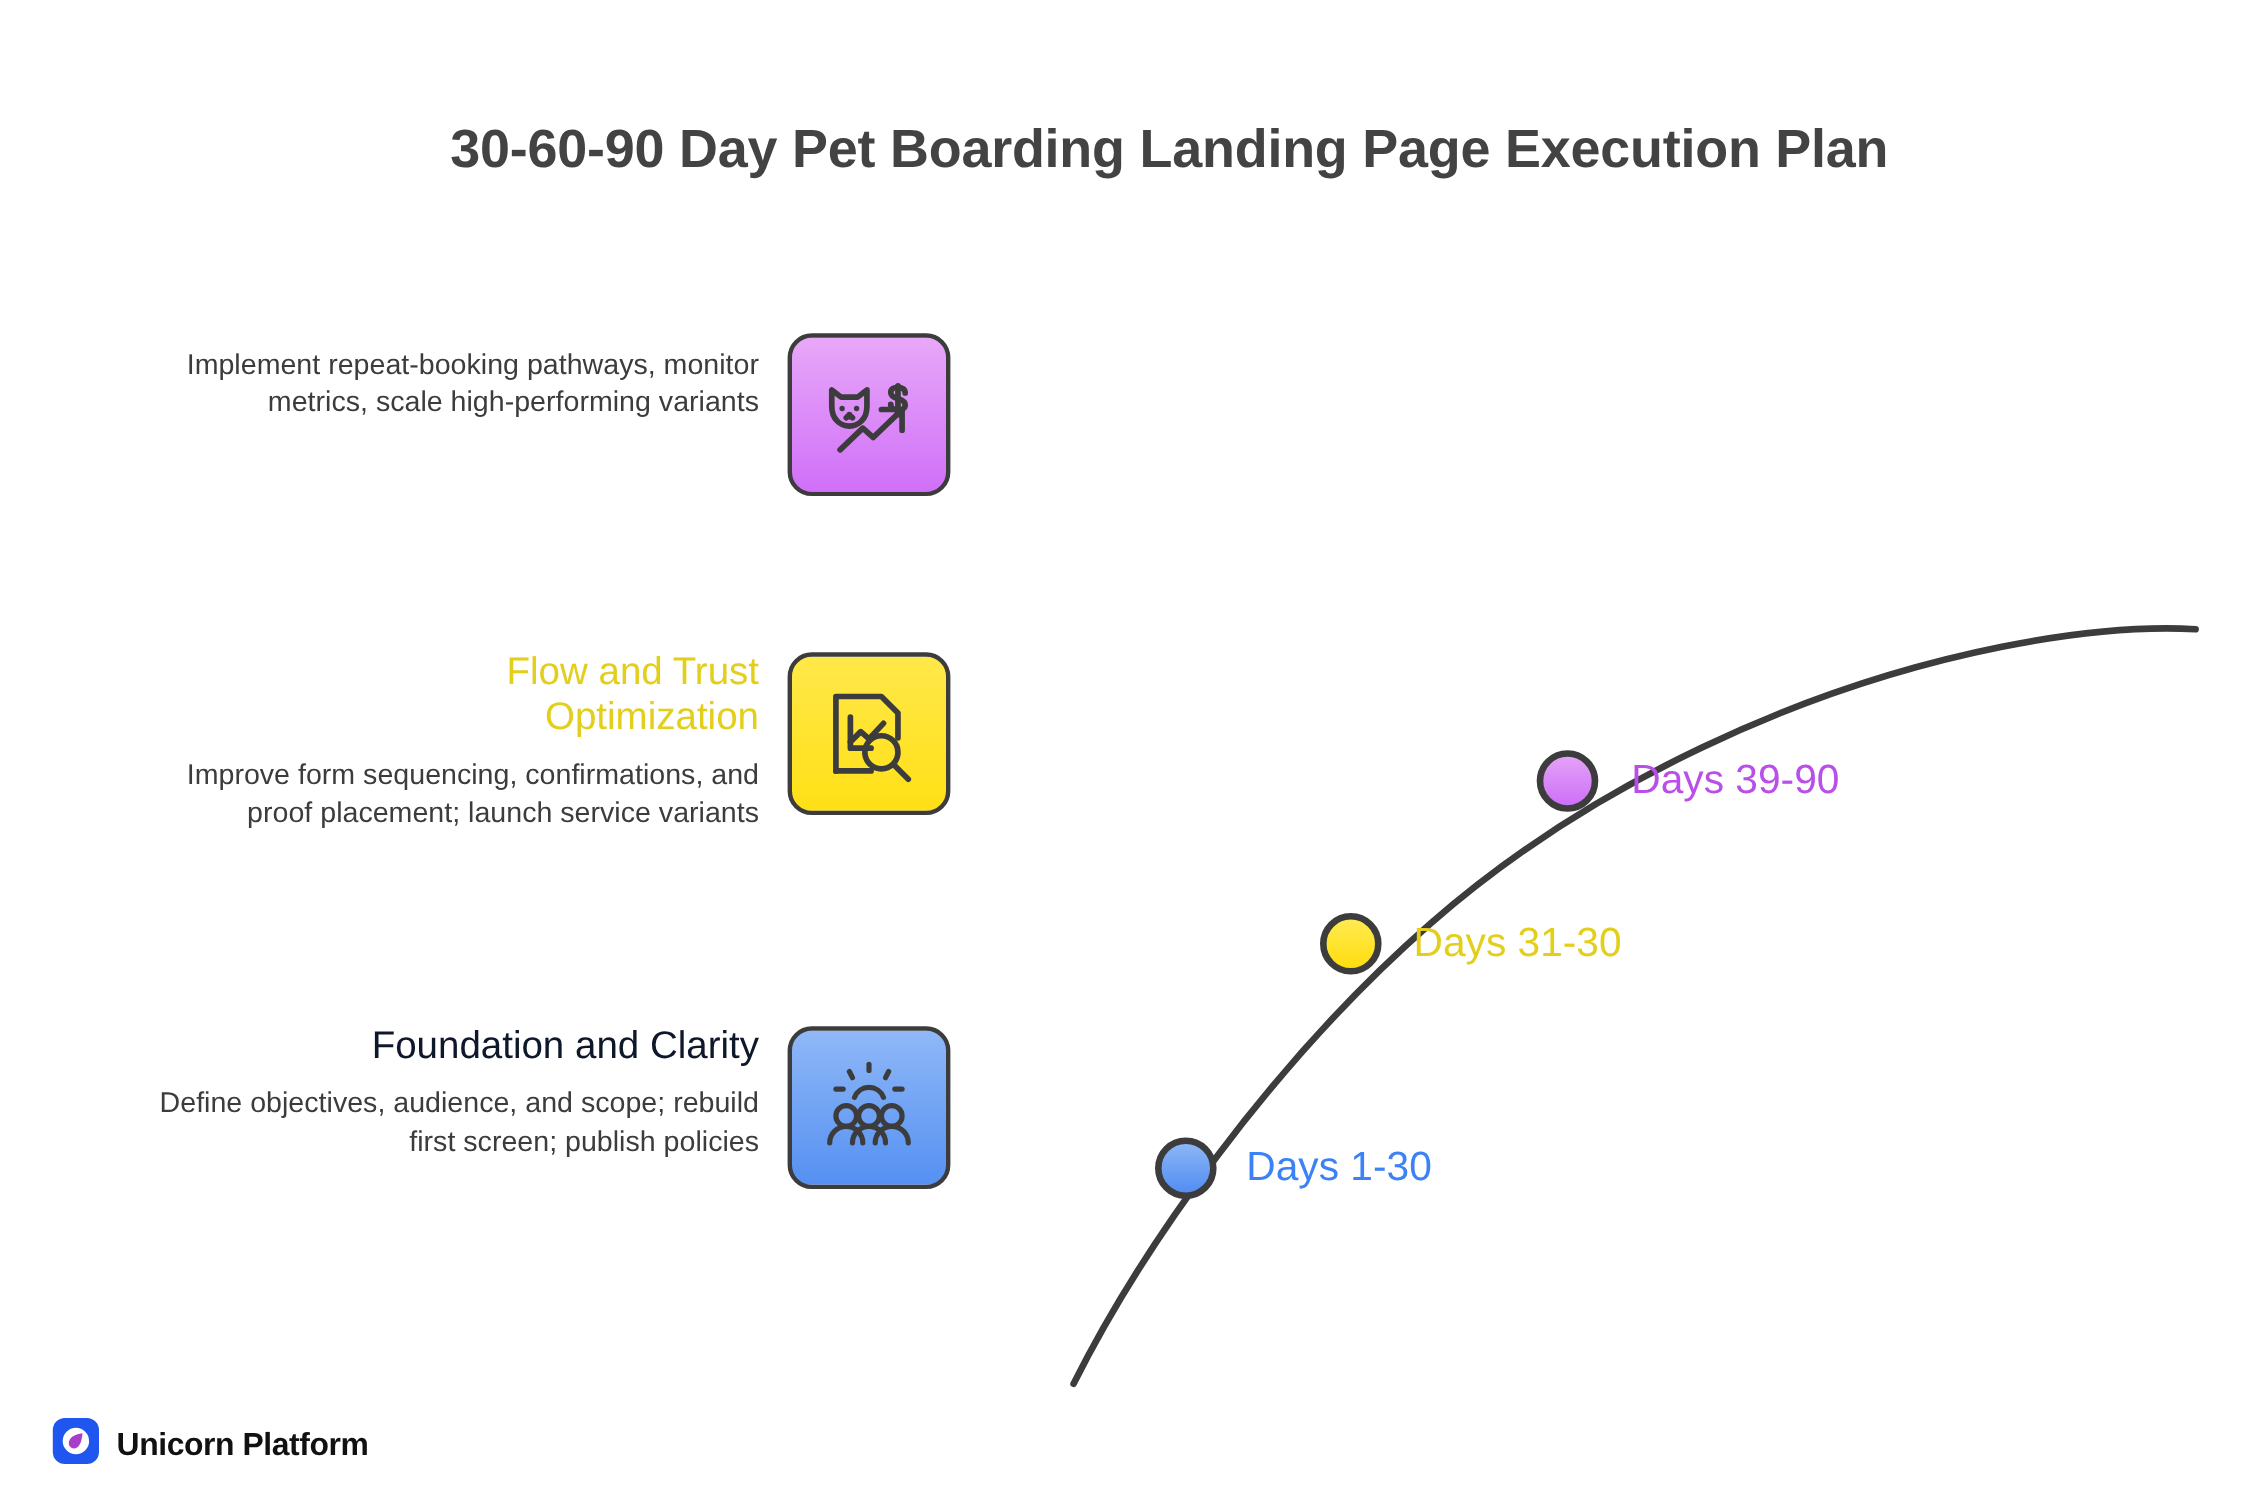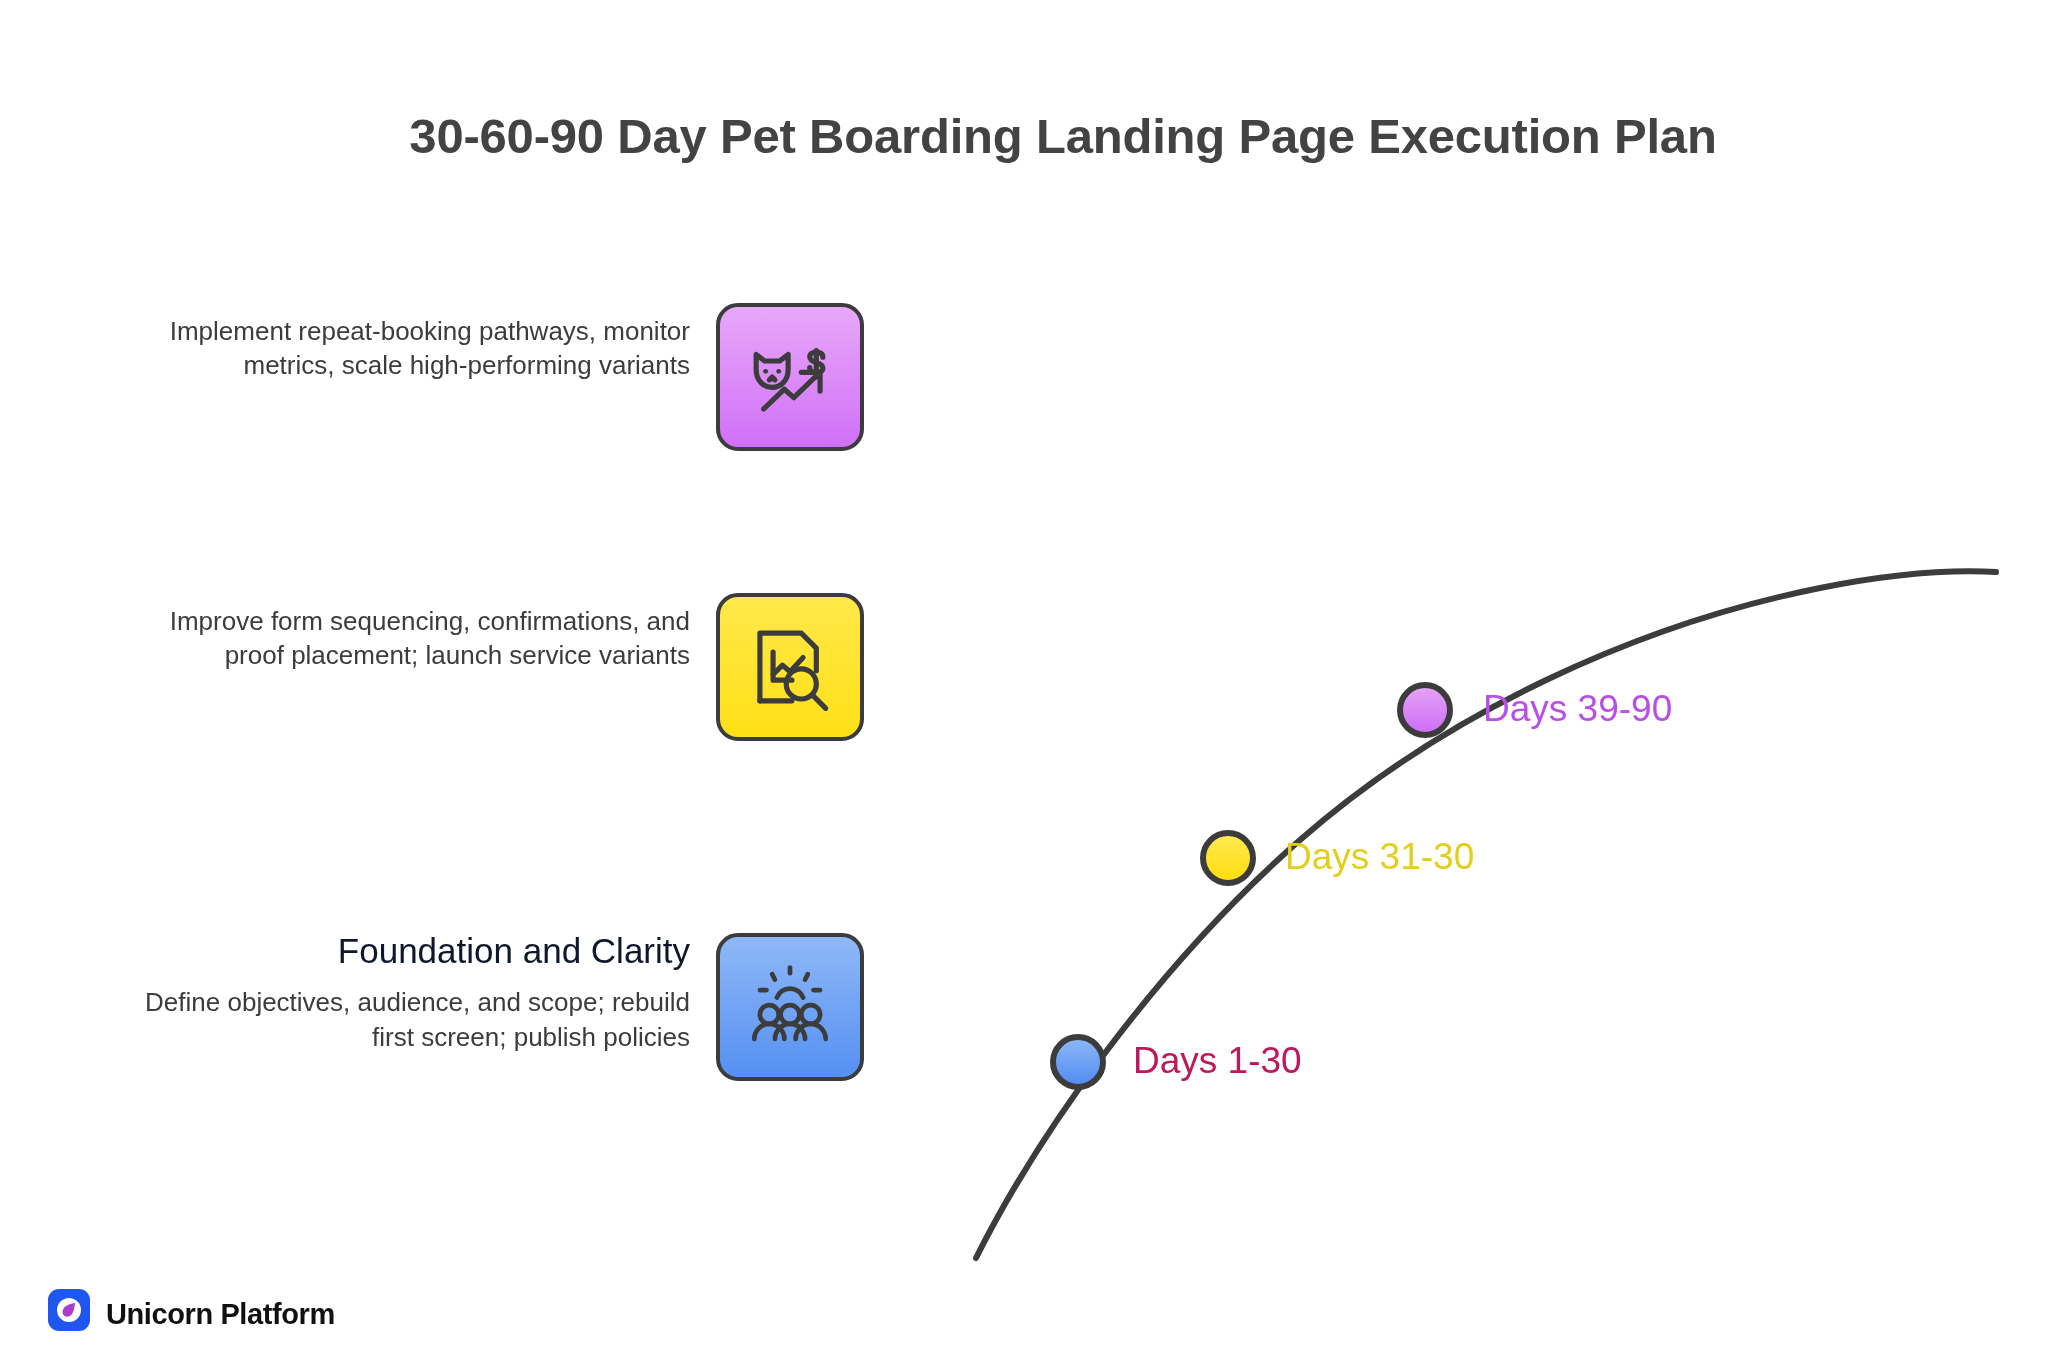--- a/index.html
+++ b/index.html
@@ -167,20 +167,22 @@
 
           <path d="M22 84 L44 63 L54 72 L80 47"></path>
           <path d="M62 45 L82 45 L82 65"></path>
         </svg>
       </span>
     </div>
   </div>
 
   <div class="phase-block phase-1">
     <div class="phase-text">
+      <div class="phase-heading" style="color:#e3cf1b">Flow and Trust
+Optimization</div>
       <div class="phase-desc">Improve form sequencing, confirmations, and proof placement; launch service variants</div>
     </div>
     <div class="icon-card yellow">
       <span>
         <svg width="94" height="94" viewBox="0 0 100 100" fill="none" stroke="#3c3c3c" stroke-width="5.5" stroke-linecap="round" stroke-linejoin="round">
 
           <path d="M18 86 L18 14 L62 14 L78 30 L78 54"></path>
           <path d="M18 86 L52 86"></path>
 
           <path d="M32 34 L32 64 L52 64"></path>
@@ -242,21 +244,21 @@
       </linearGradient>
     </defs>
 
     <path d="M 36 838 C 96 718 214 548 360 420 C 506 292 700 204 880 168 C 960 152 1020 150 1056 152" fill="none" stroke="#3c3c3c" stroke-width="6" stroke-linecap="round"></path>
 
     <circle cx="138" cy="642" r="25" fill="url(#gradBlue)" stroke="#3c3c3c" stroke-width="6"></circle>
     <circle cx="288" cy="438" r="25" fill="url(#gradYellow)" stroke="#3c3c3c" stroke-width="6"></circle>
     <circle cx="485" cy="290" r="25" fill="url(#gradPurple)" stroke="#3c3c3c" stroke-width="6"></circle>
   </svg>
 
-  <div class="milestone-label m0" style="color:#be185d">Days 1-30</div>
+  <div class="milestone-label m0" style="color:#3b82f6">Days 1-30</div>
   <div class="milestone-label m1" style="color:#e3cf1b">Days 31-30</div>
   <div class="milestone-label m2" style="color:#b94ee8">Days 39-90</div>
 </div>
 
 <div id="footer-brand">
   <div id="brand-mark">
     <svg width="26" height="26" viewBox="0 0 26 26">
       <circle cx="13" cy="13" r="12" fill="#ffffff"></circle>
       <path d="M19 6 C19 6 8.5 7 6.8 13.2 C5.6 17.6 9.2 20.5 12.6 19.6 C16.2 18.6 18.2 14.2 19 6 Z" fill="#a83ec9"></path>
     </svg>

